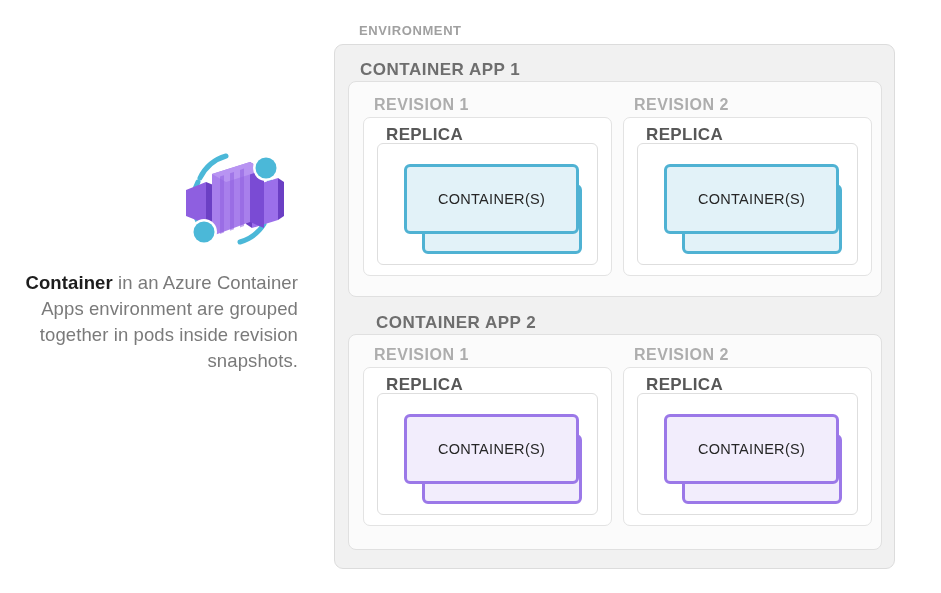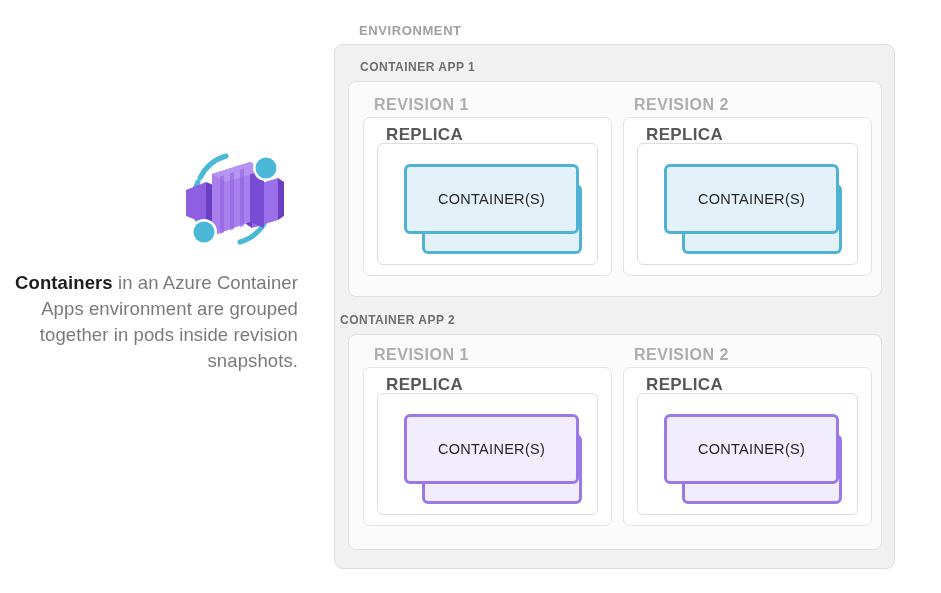--- a/index.html
+++ b/index.html
@@ -28,30 +28,30 @@
     font-size:13px;letter-spacing:.6px;color:#a0a0a0;font-weight:600;
   }
   .env-box{
     position:absolute;left:334px;top:44px;width:561px;height:525px;
     background:#f1f1f1;border:1px solid #dcdcdc;border-radius:9px;
     box-sizing:border-box;
   }
 
   
   .app-label{
-    position:absolute;font-size:12px;letter-spacing:.5px;
+    position:absolute;font-size:17px;letter-spacing:.5px;
     color:#6e6e6e;font-weight:700;
   }
   .app-box{
     position:absolute;background:#fbfbfb;border:1px solid #e0e0e0;
     border-radius:8px;box-sizing:border-box;
   }
   .app1-label{left:360px;top:60px;}
   .app1-box{left:348px;top:81px;width:534px;height:216px;}
-  .app2-label{left:340px;top:313px;}
+  .app2-label{left:376px;top:313px;}
   .app2-box{left:348px;top:334px;width:534px;height:216px;}
 
   
   .rev-label{
     position:absolute;font-size:16px;letter-spacing:.5px;
     color:#adadad;font-weight:600;
   }
   .rev-box{
     position:absolute;background:#ffffff;border:1px solid #e3e3e3;
     border-radius:7px;box-sizing:border-box;
@@ -110,21 +110,21 @@
         <path d="M62,23.9 L66,22.6 L66,79.9 L62,81.4 Z" fill="#8E5FE0" opacity=".55"></path>
 
         <circle cx="88" cy="22" r="13" fill="#ffffff"></circle>
         <circle cx="88" cy="22" r="10.5" fill="#4BB8D8"></circle>
         <circle cx="26" cy="86" r="13" fill="#ffffff"></circle>
         <circle cx="26" cy="86" r="10.5" fill="#4BB8D8"></circle>
       </svg>
     </div>
 
     <div class="caption">
-      <b>Containers</b><span> in an Azure Container Apps environment are grouped together in pods inside revision snapshots.</span>
+      <b>Container</b><span> in an Azure Container Apps environment are grouped together in pods inside revision snapshots.</span>
     </div>
   </div>
 
   <div class="env-label">ENVIRONMENT</div>
   <div class="env-box"></div>
 
   <div class="app-label app1-label">CONTAINER APP 1</div>
   <div class="app-box app1-box"></div>
 
   <div class="rev-label" style="left:374px;top:96px;">REVISION 1</div>

